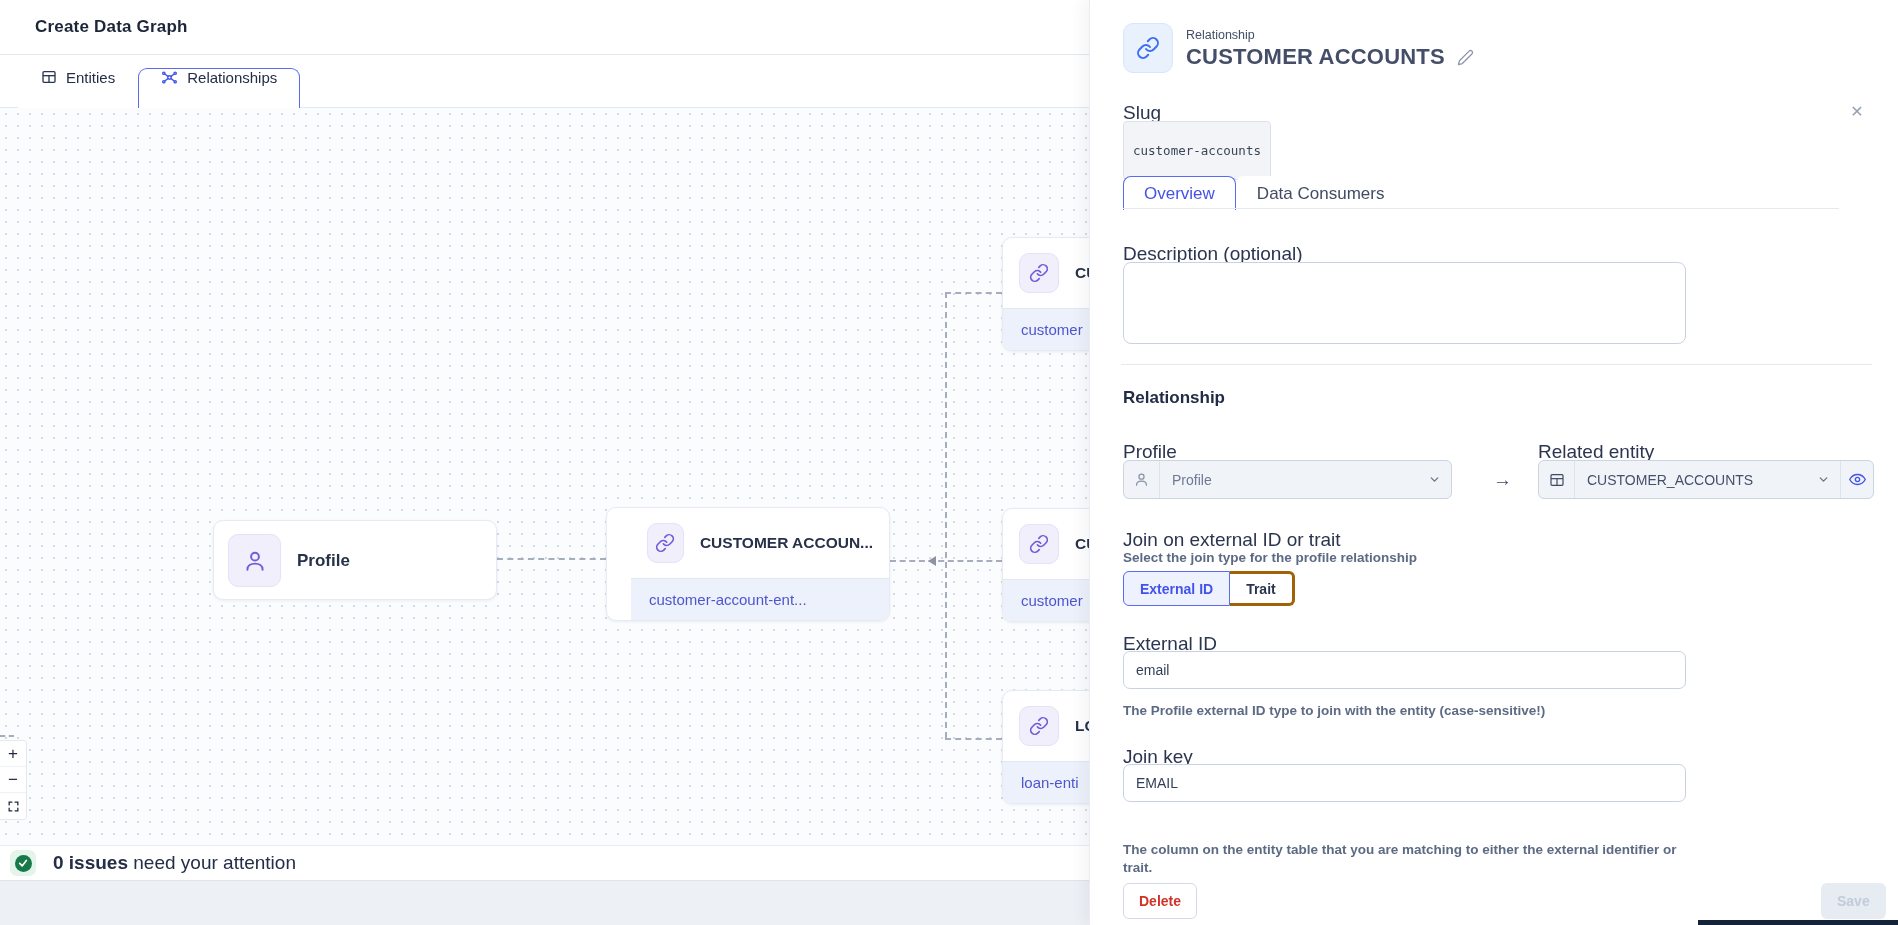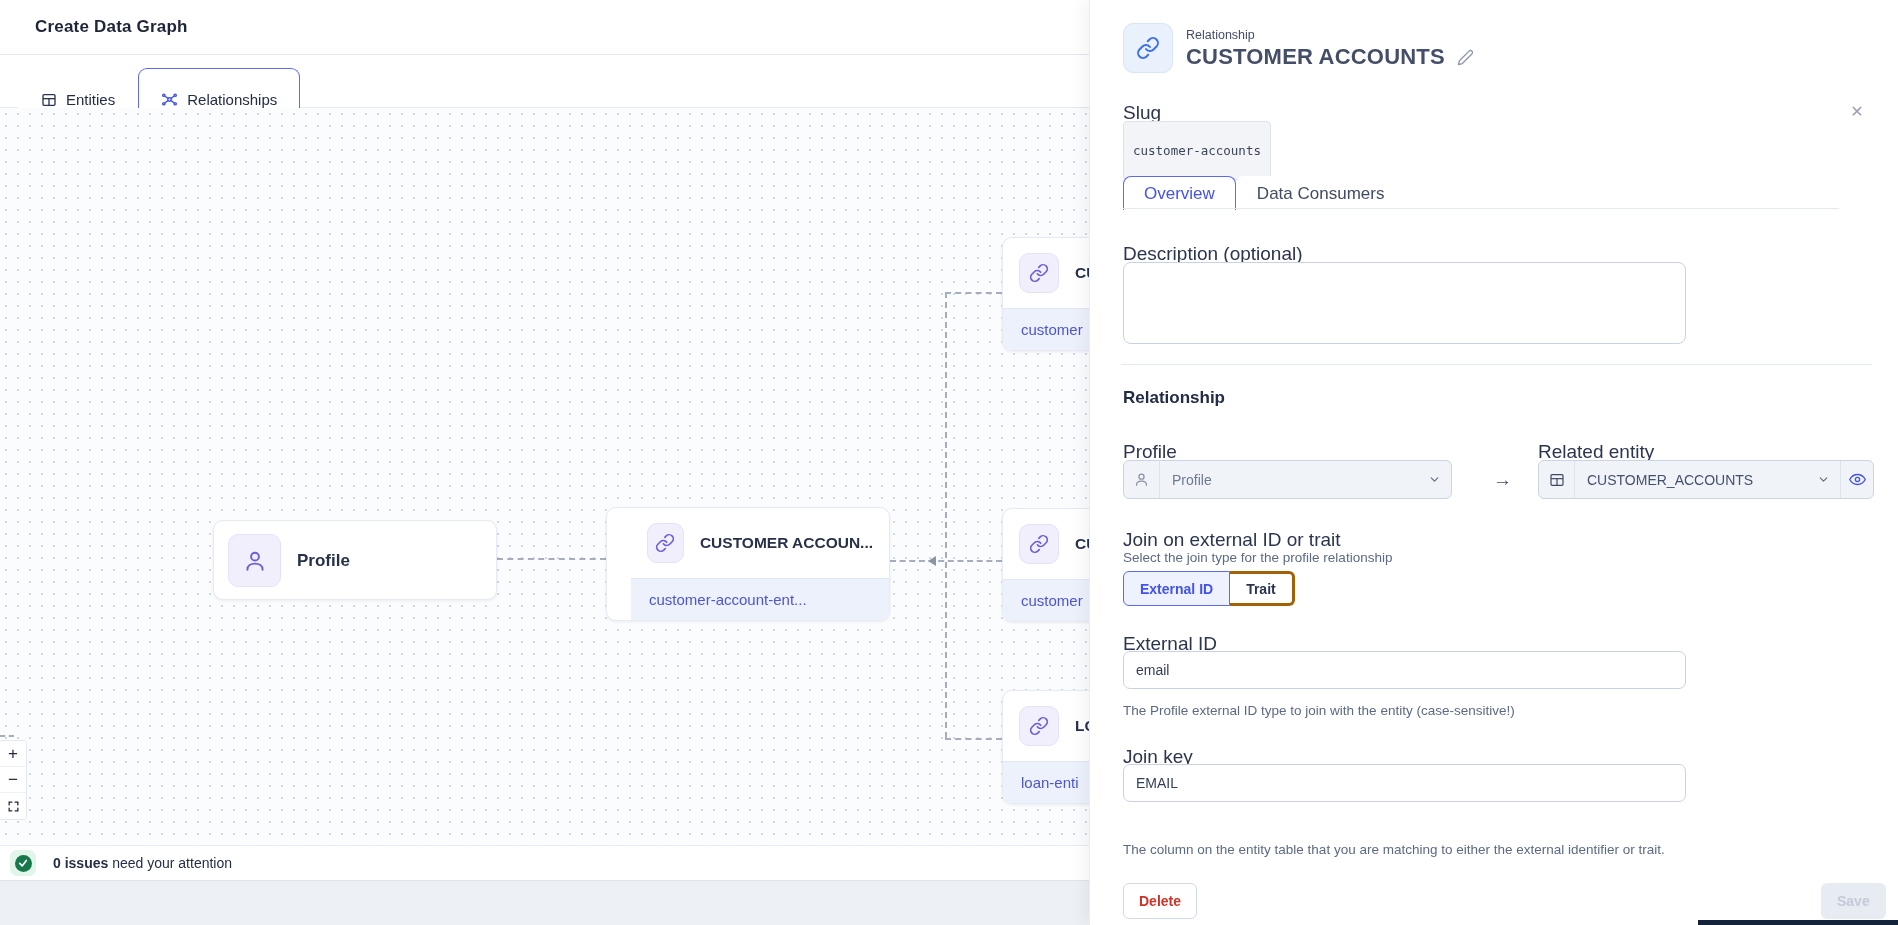--- a/index.html
+++ b/index.html
@@ -6,21 +6,21 @@
   html,body { width:1898px; height:925px; overflow:hidden; background:#fff;
     font-family:"Liberation Sans", sans-serif; color:#2c3650; }
   .app { position:relative; width:1898px; height:925px; }
 
   
   .topbar { position:absolute; left:0; top:0; width:100%; height:55px; background:#fff;
     border-bottom:1px solid #e4e8ef; display:flex; align-items:center; padding-left:35px; z-index:2; }
   .topbar h1 { font-size:17px; font-weight:700; color:#1d2538; letter-spacing:.2px; }
   .tabbar { position:absolute; left:0; top:55px; width:100%; height:53px; background:#fff;
     border-bottom:1px solid #e4e8ef; display:flex; align-items:flex-end; padding-left:18px; z-index:2; }
-  .tab { display:flex; align-items:flex-end; gap:9px; height:40px; padding:0 22px; font-size:15px;
+  .tab { display:flex; align-items:flex-start; gap:9px; height:40px; padding:0 22px; font-size:15px;
     color:#232d47; font-weight:500; cursor:pointer; border:1px solid transparent; border-bottom:none;
     border-radius:9px 9px 0 0; margin-bottom:-1px; background:#fff; }
   .tab.active { border-color:#5b6af0; color:#232d47; }
   .tab svg { flex:0 0 auto; }
 
   
   .canvas { position:absolute; left:0; top:108px; width:1089px; height:737px; overflow:hidden;
     background-color:#fbfcfe;
     background-image:radial-gradient(circle, #d3d9e4 1.1px, transparent 1.4px);
     background-size:12px 12px; z-index:1; }
@@ -43,31 +43,31 @@
     font-size:17px; color:#222a40; cursor:pointer; border-bottom:1px solid #eef1f6; background:#fff; }
   .zoomctl .zbtn:last-child { border-bottom:none; }
 
   
   .statusbar { position:absolute; left:0; top:845px; width:1089px; height:35px; background:#fff;
     border-top:1px solid #e9ecf2; display:flex; align-items:center; gap:17px; padding-left:10px; z-index:1; }
   .okchip { width:26px; height:26px; border-radius:7px; background:#e3f5ea; display:flex;
     align-items:center; justify-content:center; }
   .okcircle { width:17px; height:17px; border-radius:50%; background:#17794a; display:flex;
     align-items:center; justify-content:center; }
-  .status-text { font-size:14px; color:#242e46; }
+  .status-text { font-size:19px; color:#242e46; }
   .status-text b { font-weight:700; }
   .footstrip { position:absolute; left:0; top:880px; width:1089px; height:45px;
     background:#edf0f5; border-top:1px solid #dfe3ea; z-index:1; }
 
   
   .panel { position:absolute; left:1089px; top:0; width:809px; height:925px; background:#fff;
     border-left:1px solid #e9edf3; box-shadow:-6px 0 14px rgba(25,35,65,.05); z-index:5; }
   .panel .abs { position:absolute; }
   .lbl { font-size:19px; font-weight:400; color:#2b3550; }
-  .help { font-size:13.5px; color:#5c6a84; line-height:1.3; }
+  .help { font-size:13.5px; color:#5c6a84; line-height:1.3;font-weight:bold; }
   .ptype { font-size:12.5px; color:#434e68; }
   .ptitle { font-size:22px; font-weight:700; color:#444e68; letter-spacing:.2px; display:flex;
     align-items:center; gap:12px; }
   .editbtn { color:#8d96aa; cursor:pointer; display:inline-flex; }
   .closebtn { width:22px; height:22px; display:flex; align-items:center; justify-content:center;
     color:#97a0b2; font-size:16px; cursor:pointer; }
   .slugchip { display:inline-block; font-family:"DejaVu Sans Mono", monospace; font-size:12.5px;
     color:#3c4659; background:#f2f4f8; border:1px solid #dde2ea; border-radius:4px; padding:21px 9px; }
   .ptabs { display:flex; align-items:flex-end; height:34px; }
   .ptab { height:34px; display:flex; align-items:center; padding:0 20px; font-size:17px;

